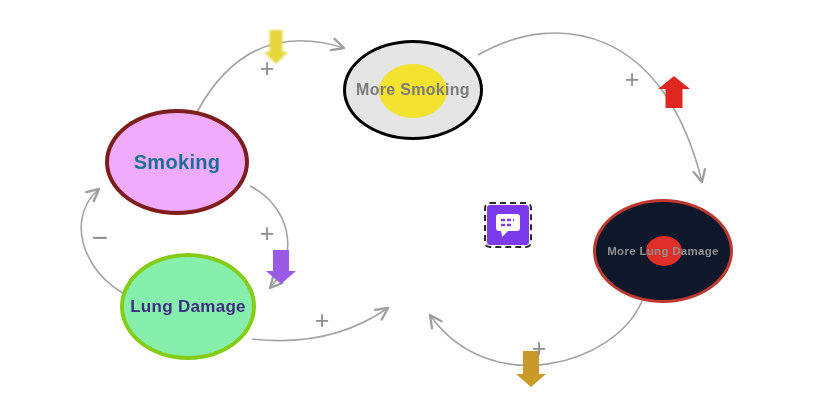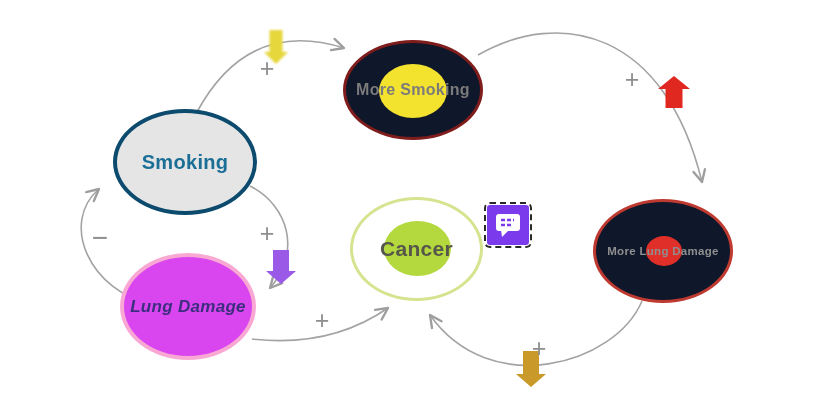--- a/index.html
+++ b/index.html
@@ -8,26 +8,26 @@
     position:relative;width:813px;height:406px;background:#ffffff;overflow:hidden;
   }
   svg.layer{position:absolute;left:0;top:0;width:813px;height:406px;}
   .node{
     position:absolute;display:flex;align-items:center;justify-content:center;
     border-radius:50%;box-sizing:border-box;text-align:center;
   }
   .node .label{font-weight:bold;letter-spacing:.3px;white-space:nowrap;}
   .core{position:absolute;border-radius:50%;}
   
-  #node-smoking{left:113px;top:109px;width:144px;height:106px;background:#e5e5e5;border:4px solid #0c4a6e;}
+  #node-smoking{left:105px;top:109px;width:144px;height:106px;background:#f0abfc;border:4px solid #7f1d1d;}
   #node-smoking .label{font-size:20px;color:#1B6F96;}
-  #node-lung-damage{left:120px;top:253px;width:136px;height:107px;background:#d946ef;border:4px solid #f9a8d4;font-style:italic;}
+  #node-lung-damage{left:120px;top:253px;width:136px;height:107px;background:#86efac;border:4px solid #84cc16;}
   #node-lung-damage .label{font-size:17px;color:#3B2E7E;}
   
-  #node-more-smoking{left:343px;top:40px;width:140px;height:100px;background:#0f172a;border:3px solid #7f1d1d;}
+  #node-more-smoking{left:343px;top:40px;width:140px;height:100px;background:#e5e5e5;border:3px solid #000000;}
   #node-more-smoking .core{left:33px;top:21px;width:68px;height:54px;background:#F3E22E;}
   #node-more-smoking .label{position:relative;font-size:16px;color:#7B7B7B;}
   #node-cancer{left:350px;top:197px;width:133px;height:104px;background:#FFFFFF;border:3px solid #D6E38F;}
   #node-cancer .core{left:31px;top:21px;width:67px;height:55px;background:#B3D93F;}
   #node-cancer .label{position:relative;font-size:21px;color:#56564A;}
   #node-more-lung-damage{left:593px;top:199px;width:140px;height:104px;background:#0f172a;border:3px solid #BE3A30;}
   #node-more-lung-damage .core{left:50px;top:34px;width:36px;height:30px;background:#DF2F28;}
   #node-more-lung-damage .label{position:relative;font-size:11.5px;color:#8F8F8F;}
   
   .sign{
@@ -80,24 +80,20 @@
 
   <div class="node" id="node-lung-damage">
     <span class="label">Lung Damage</span>
   </div>
 
   <div class="node" id="node-more-smoking">
     <span class="core"></span>
     <span class="label">More Smoking</span>
   </div>
 
-  <div class="node" id="node-cancer">
-    <span class="core"></span>
-    <span class="label">Cancer</span>
-  </div>
 
   <div class="node" id="node-more-lung-damage">
     <span class="core"></span>
     <span class="label">More Lung Damage</span>
   </div>
 
   <div class="sign" id="sign-e1">+</div>
   <div class="sign" id="sign-e2">+</div>
   <div class="sign" id="sign-e3">+</div>
   <div class="sign" id="sign-e4">+</div>

